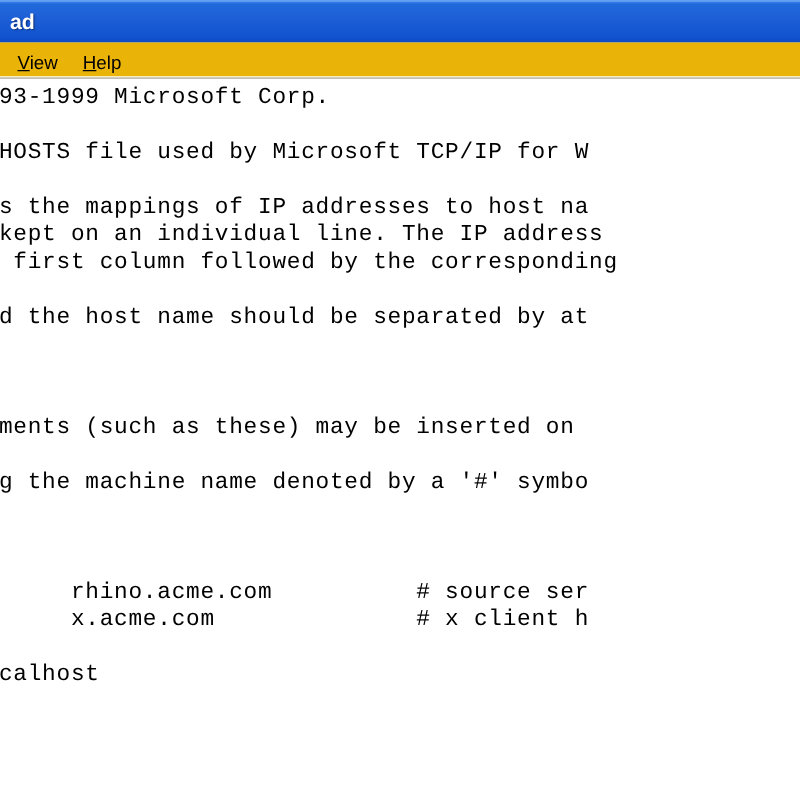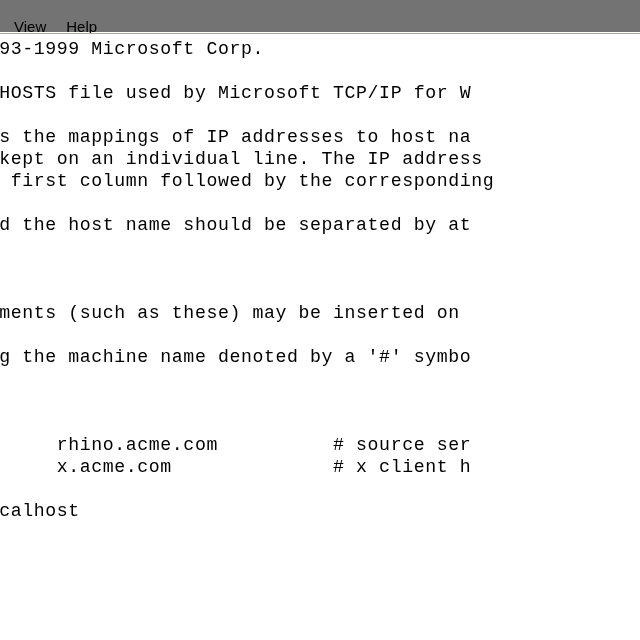--- a/index.html
+++ b/index.html
@@ -12,25 +12,25 @@
     display: flex;
     align-items: center;
     padding: 0 8px;
     font-weight: bold;
     font-size: 17px;
     text-shadow: 1px 1px 1px rgba(0,0,0,0.4);
     border-top: 1px solid #5fa0f8;
   }
   .menubar {
     height: 28px;
-    background: #737373;
+    background: #eab308;
     border-bottom: 1px solid #fff;
     display: flex;
-    align-items: flex-start;
-    padding: 16px 4px;
+    align-items: flex-end;
+    padding: 0 4px;
     font-size: 15px;
     color: #000;
   }
   .menu-item {
     padding: 2px 10px;
     cursor: default;
   }
   .menu-item .ul { text-decoration: underline; }
   .editor {
     flex: 1;
@@ -46,20 +46,23 @@
     letter-spacing: 0.6px;
     white-space: pre;
     color: #000;
     margin-left: -116px;
   }
 </style>
 </head>
 <body>
 
 <div class="window">
+  <div class="titlebar">
+    <span>ad</span>
+  </div>
   <div class="menubar">
     <div class="menu-item">
       <span class="ul">V</span><span>iew</span>
     </div>
     <div class="menu-item">
       <span class="ul">H</span><span>elp</span>
     </div>
   </div>
   <div class="editor">
     <pre>ght (c) 1993-1999 Microsoft Corp.

